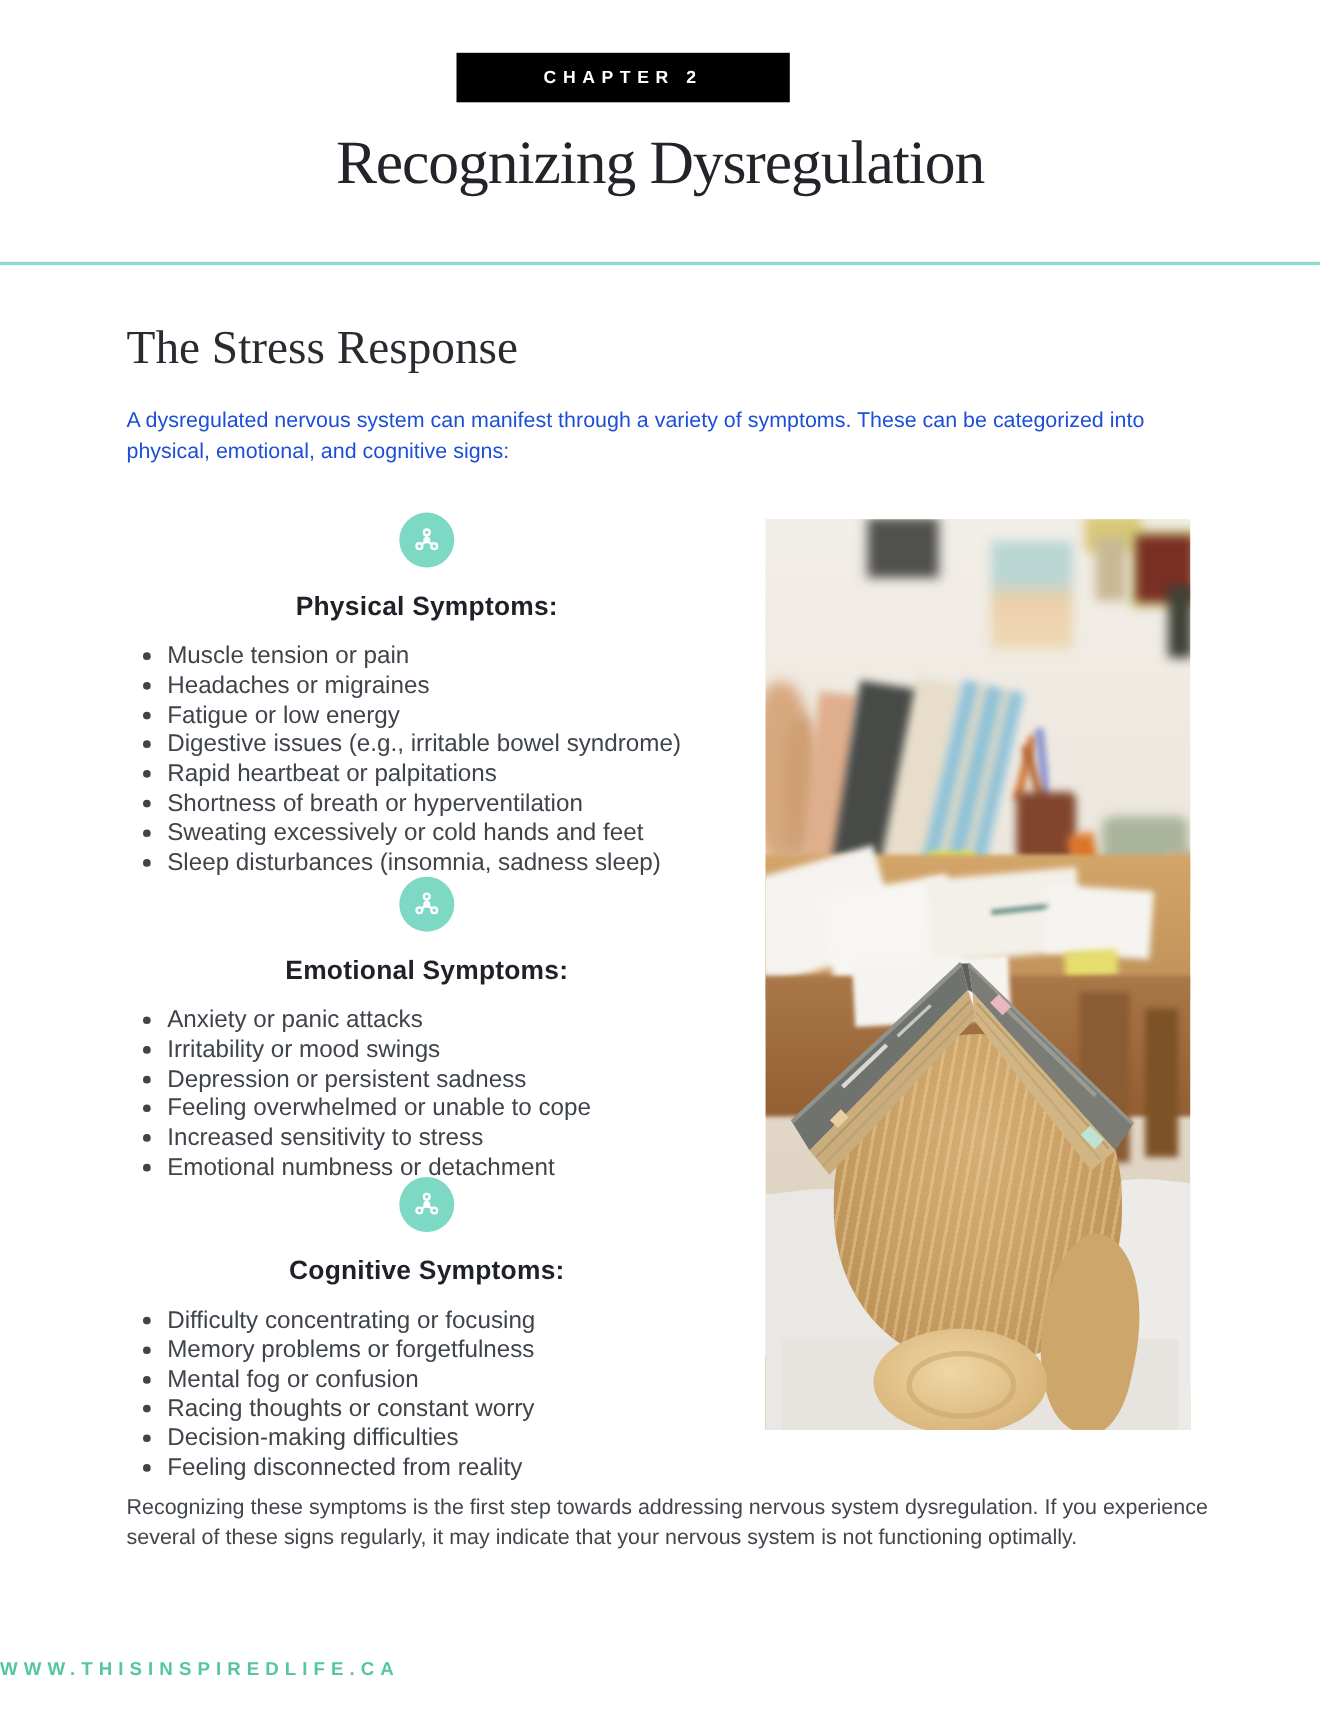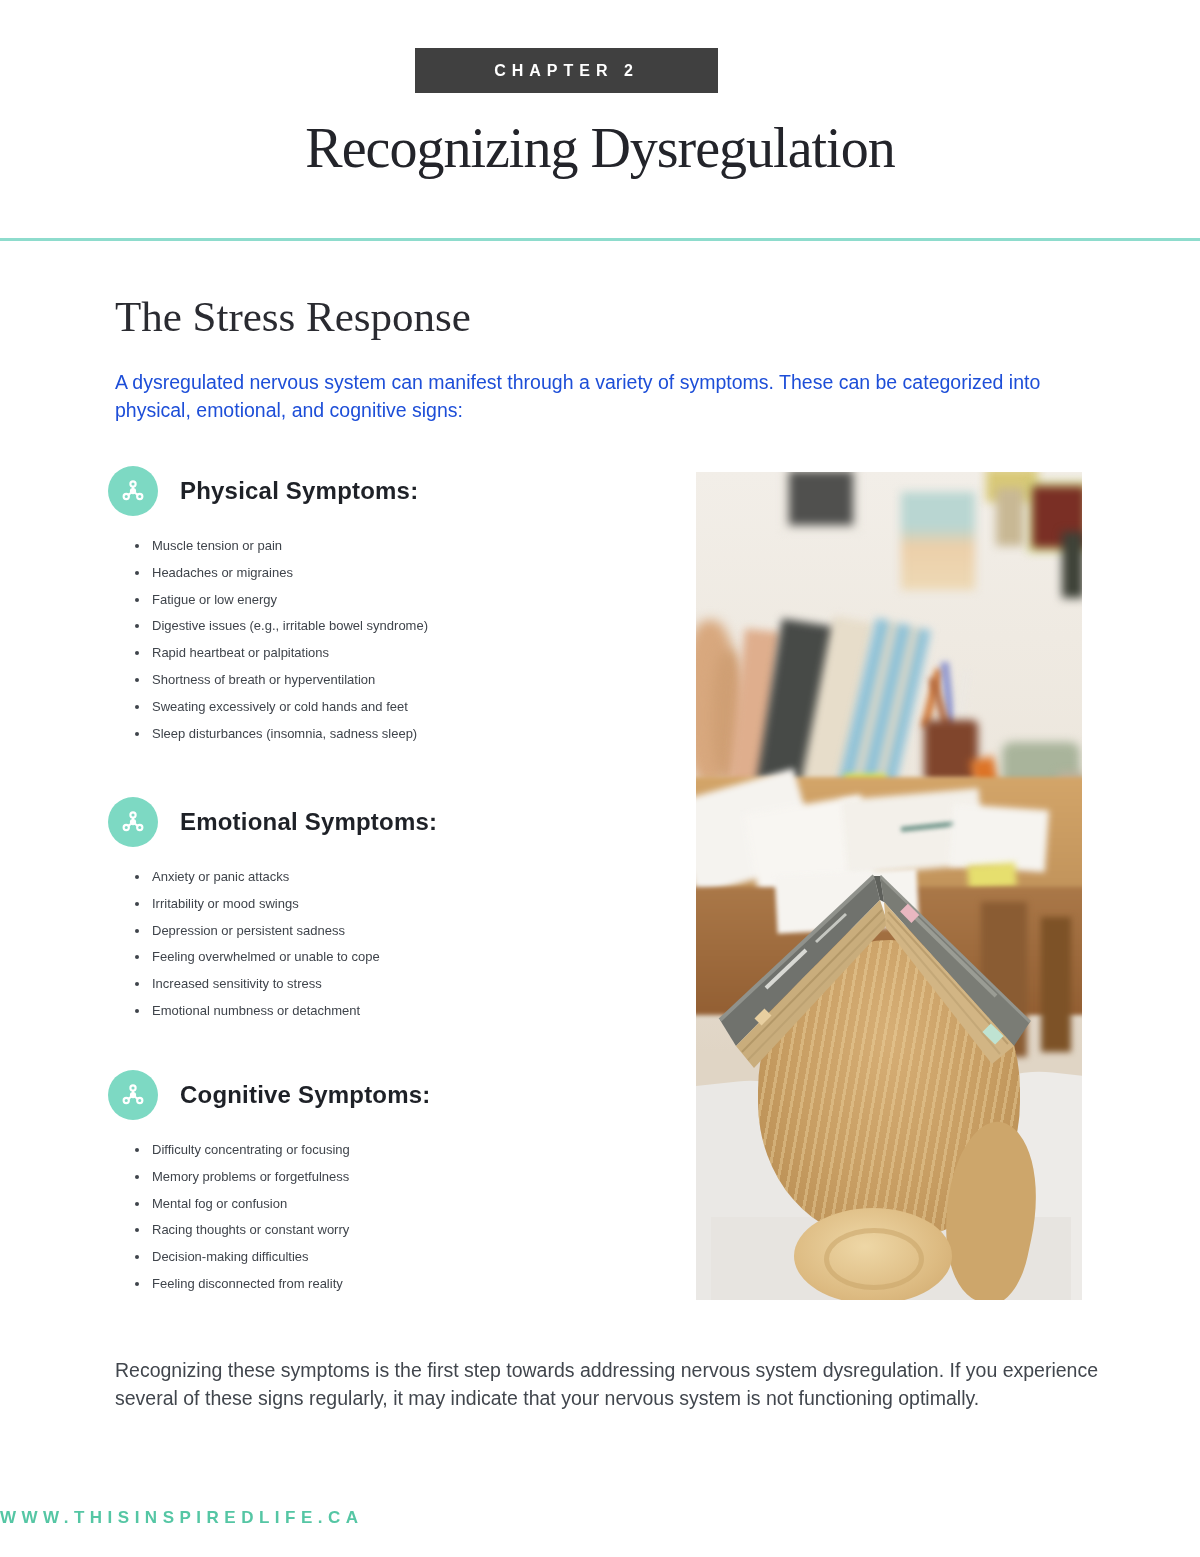--- a/index.html
+++ b/index.html
@@ -3,21 +3,21 @@
 <meta charset="utf-8">
 <style>
   html,body{margin:0;padding:0;background:#ffffff;}
   #page{
     position:relative;width:1200px;height:1557px;background:#ffffff;
     font-family:"Liberation Sans",sans-serif;overflow:hidden;
   }
   
   #chapter-banner{
     position:absolute;left:415px;top:48px;width:303px;height:45px;
-    background:#404040;display:flex;align-items:center;justify-content:center;
+    background:#000000;display:flex;align-items:center;justify-content:center;
   }
   #chapter-banner span{
     color:#ffffff;font-size:16px;font-weight:bold;letter-spacing:6px;
   }
   #doc-title{
     position:absolute;left:0;top:116px;width:1200px;text-align:center;
     font-family:"Liberation Serif",serif;font-size:56px;font-weight:500;
     color:#23242a;letter-spacing:-1px;margin:0;
   }
   #divider{position:absolute;left:0;top:238px;width:1200px;height:3px;background:#8edccd;}
@@ -28,31 +28,31 @@
   }
   #intro{
     position:absolute;left:115px;top:368px;width:930px;margin:0;
     font-size:19.5px;line-height:28px;color:#1d4ed8;
   }
   
   .group{position:absolute;left:108px;width:560px;}
   #group-0{top:466px;}
   #group-1{top:797px;}
   #group-2{top:1070px;}
-  .group-header{display:flex;align-items:center;gap:22px;}
+  .group-header{display:flex;align-items:center;gap:22px;flex-direction:column;}
   .icon-circle{
     width:50px;height:50px;border-radius:50%;background:#7dd9c3;flex:0 0 auto;
     display:flex;align-items:center;justify-content:center;
   }
   .group-title{font-size:24px;font-weight:bold;color:#1e2127;letter-spacing:.2px;}
   .group ul{
     margin:17px 0 0 0;padding:0 0 0 42px;list-style:disc;
   }
   .group li{
-    font-size:13px;line-height:26.8px;color:#3f444b;padding-left:2px;
+    font-size:22px;line-height:26.8px;color:#3f444b;padding-left:2px;
   }
   
   #closing{
     position:absolute;left:115px;top:1356px;width:985px;margin:0;
     font-size:19.5px;line-height:28px;color:#41464d;
   }
   #footer-url{
     position:absolute;left:0;top:1508px;width:1200px;text-align:left;
     color:#55c6a4;font-size:17px;font-weight:bold;letter-spacing:5.5px;
   }

